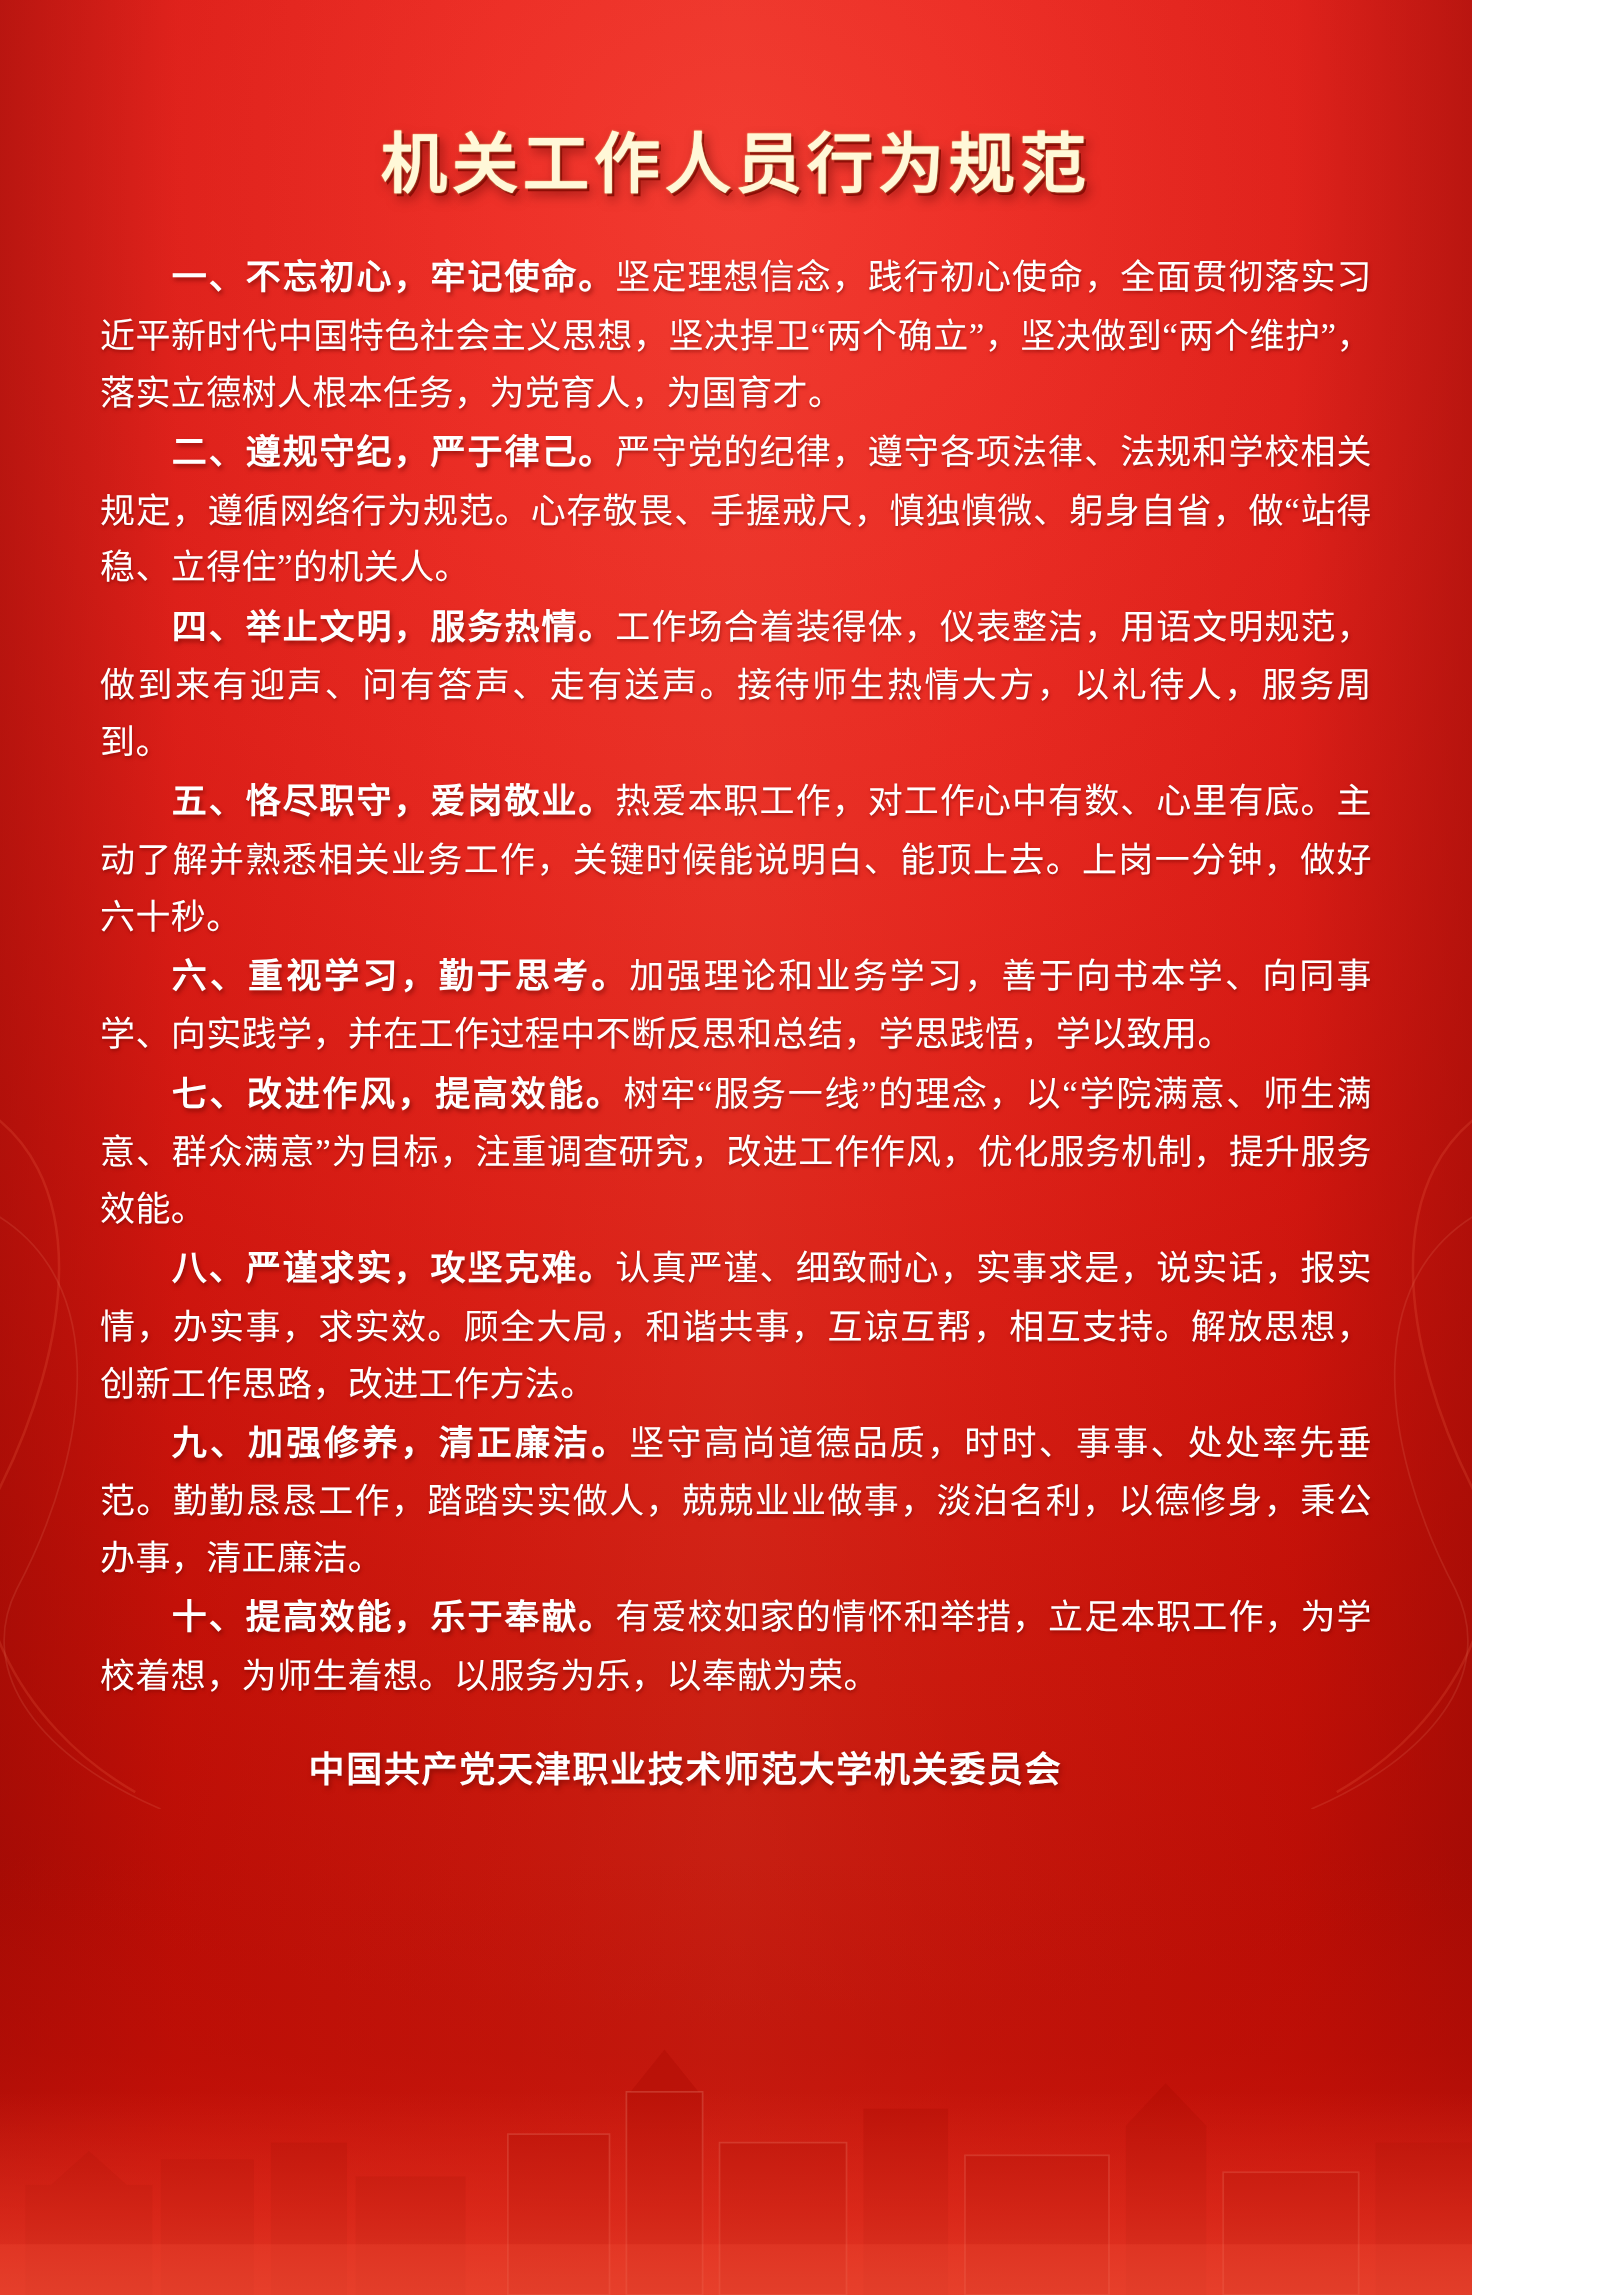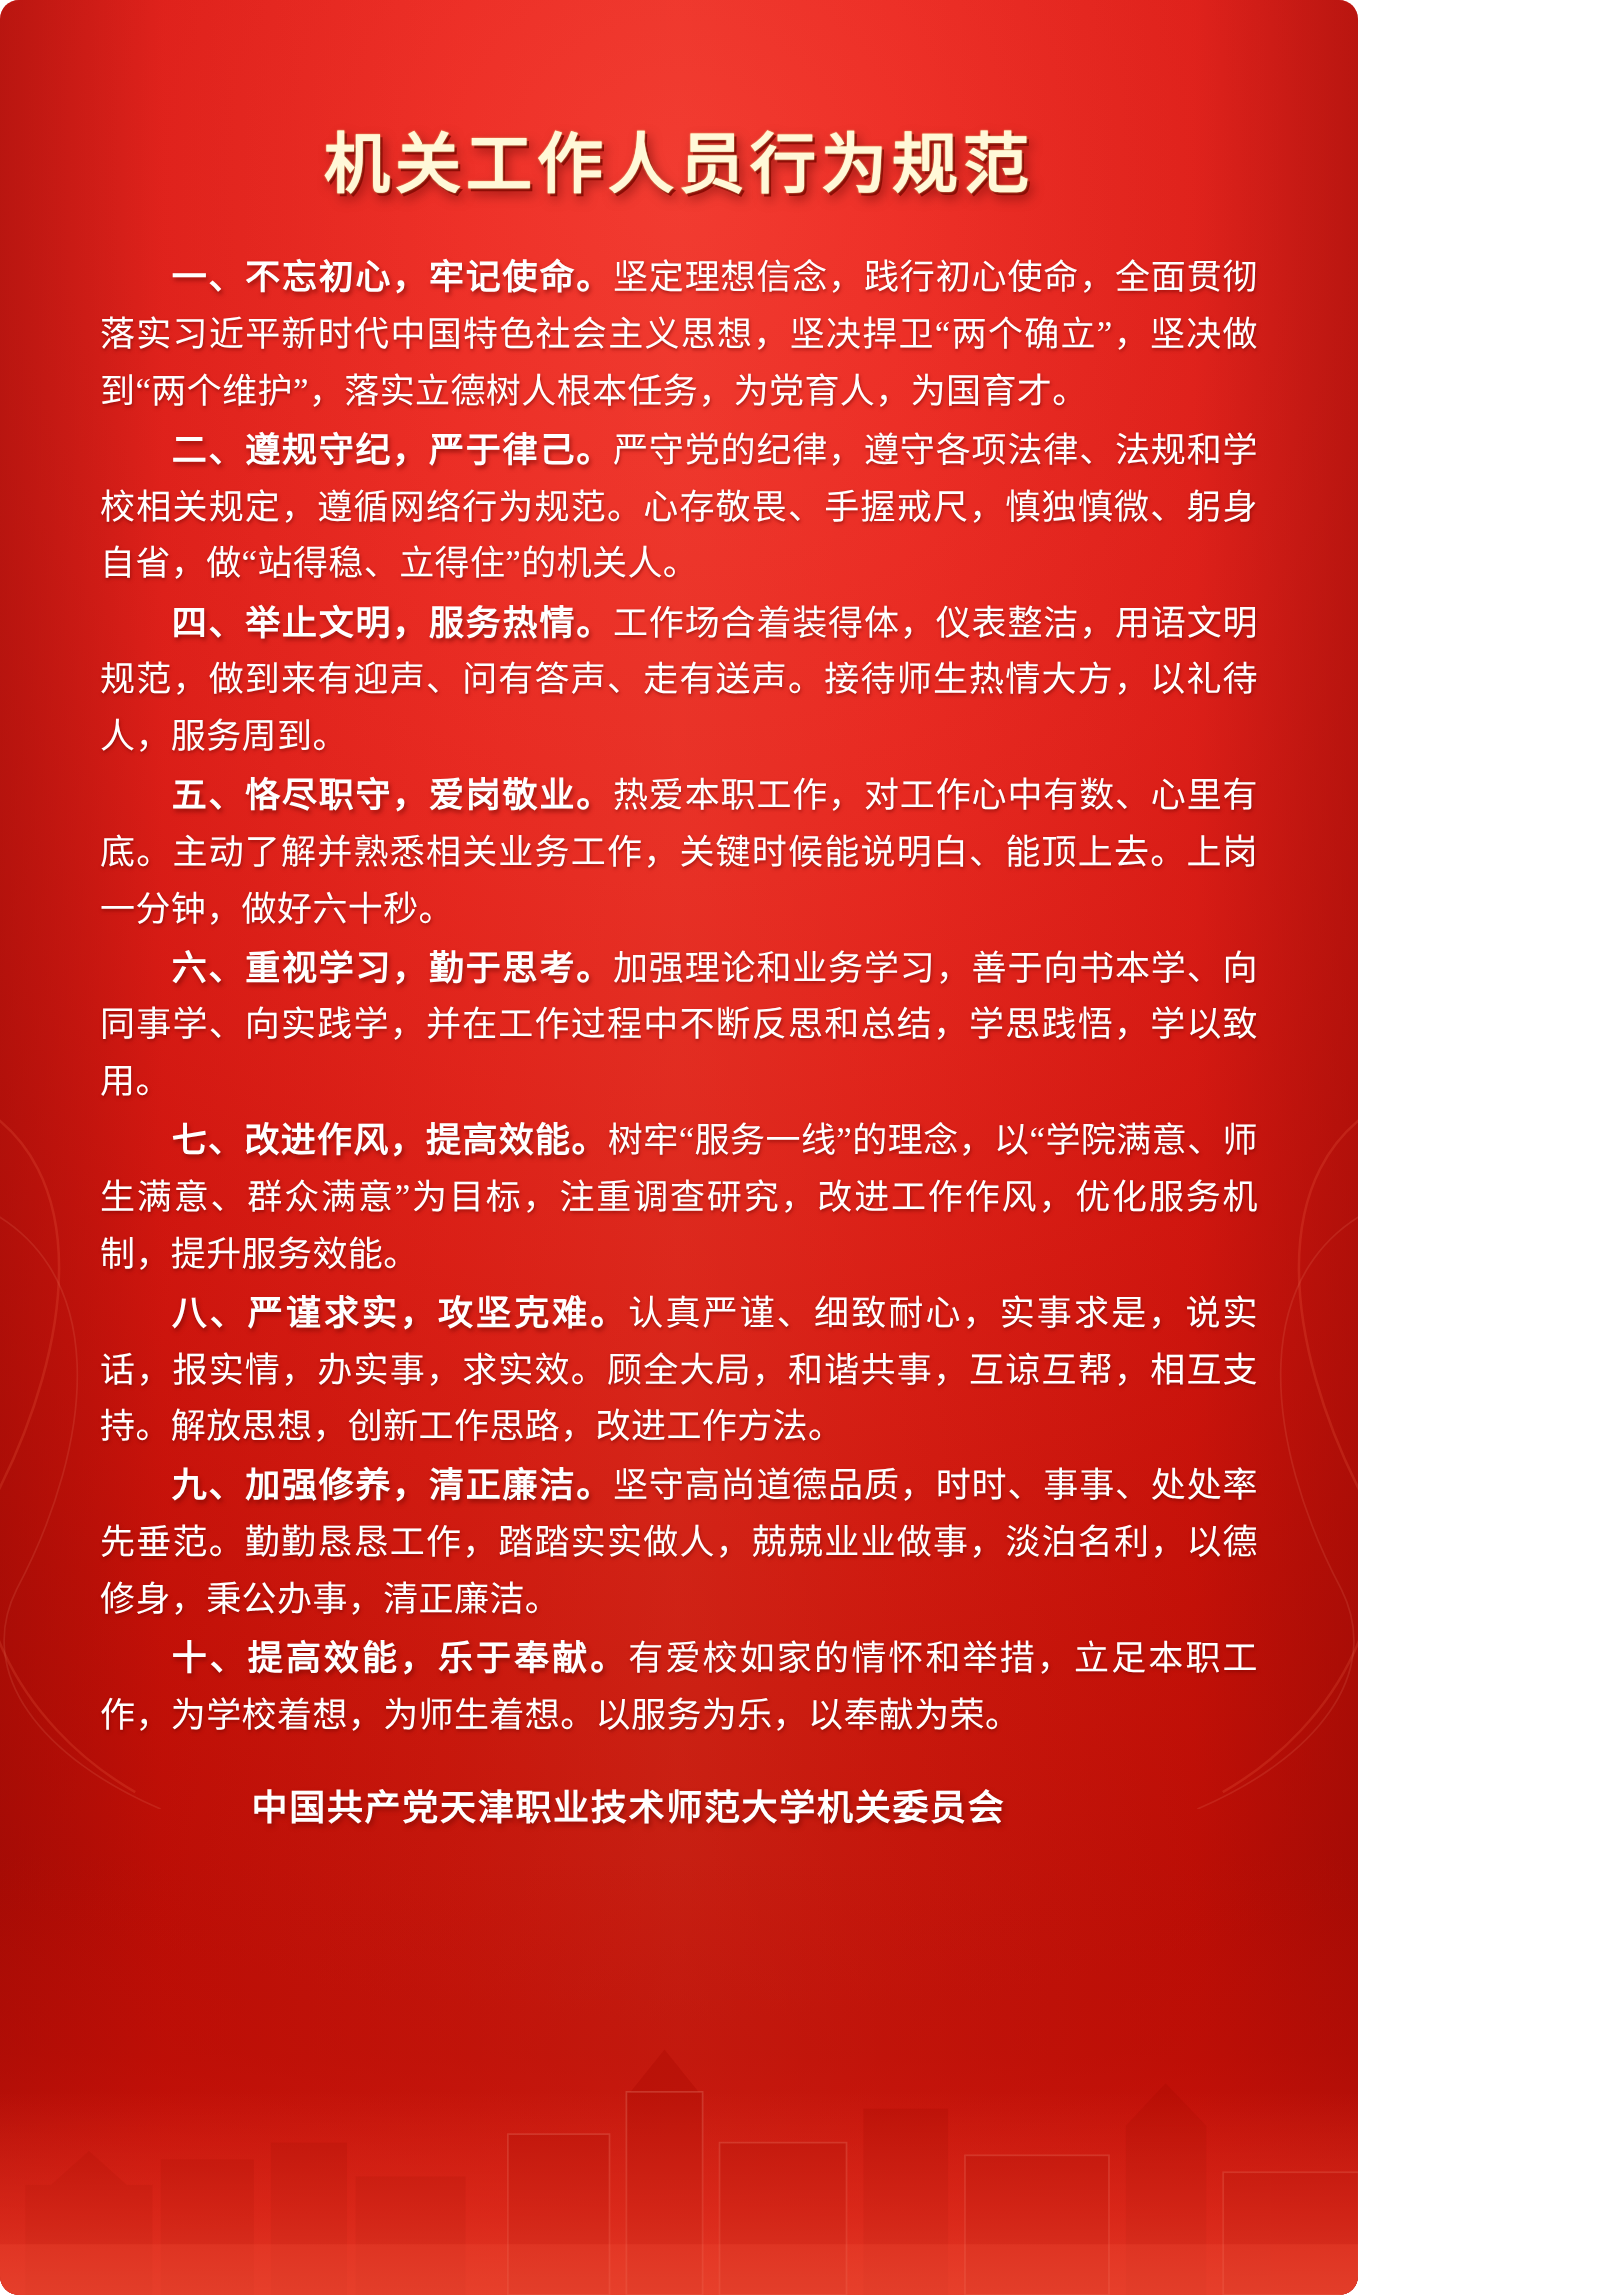--- a/index.html
+++ b/index.html
@@ -3,28 +3,27 @@
 <meta charset="utf-8">
 <title>机关工作人员行为规范</title>
 <style>
   html, body {
     margin: 0;
     padding: 0;
     background: #ffffff;
   }
   .poster {
     position: relative;
-    width: 1358px;
+    width: 1472px;
     height: 2295px;
     overflow: hidden;
     background:
       radial-gradient(ellipse 140% 80% at 50% 8%, #f0302a 0%, #e3231d 38%, #d41811 62%, #c41108 82%, #b80d05 100%);
     font-family: "Liberation Serif", "DejaVu Serif", serif;
     color: #ffffff;
-    border-radius: 19px;
   }
   
   .poster::before {
     content: "";
     position: absolute;
     inset: 0;
     background: linear-gradient(90deg,
       rgba(150,10,5,0.55) 0%,
       rgba(190,15,8,0.18) 12%,
       rgba(255,90,60,0.10) 34%,
@@ -69,21 +68,21 @@
     font-size: 35px;
     line-height: 1.62;
     text-indent: 2.05em;
     margin: 0 0 2.5px 0;
     text-align: justify;
     text-justify: inter-ideograph;
     letter-spacing: 0.4px;
     text-shadow: 0.8px 1.7px 3.4px rgba(110,6,2,0.55);
   }
   .article .lead {
-    font-family: Liberation Serif, serif;
+    font-family: Liberation Mono, monospace;
     font-weight: bold;
     letter-spacing: 1.3px;
     text-shadow: 1.7px 2.5px 4.2px rgba(110,6,2,0.6);
   }
 
   .signature {
     position: relative;
     z-index: 6;
     margin: 34px 101px 0 0;
     text-align: center;

